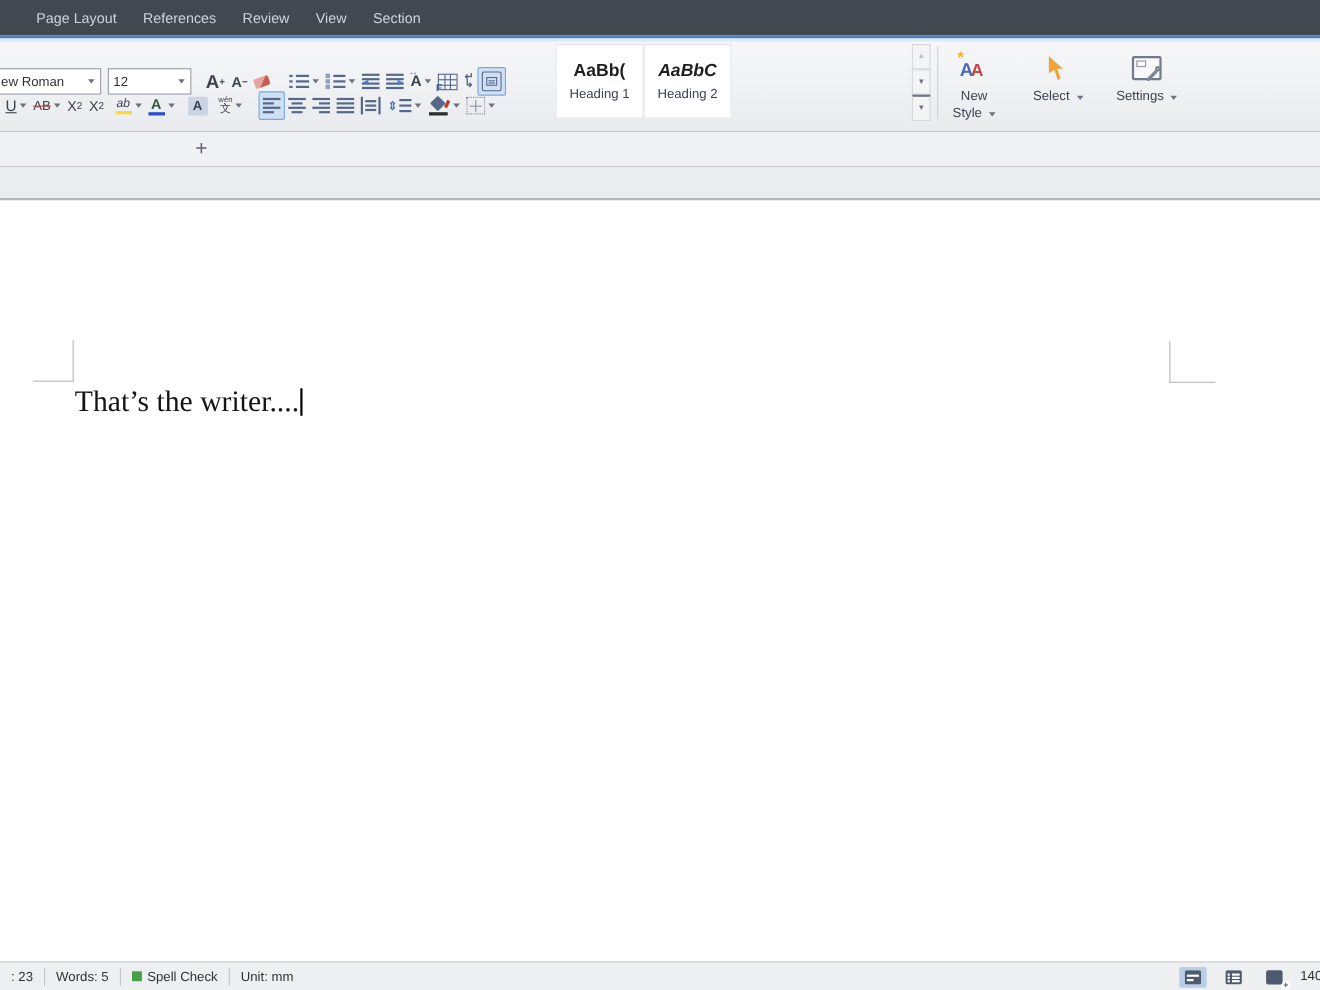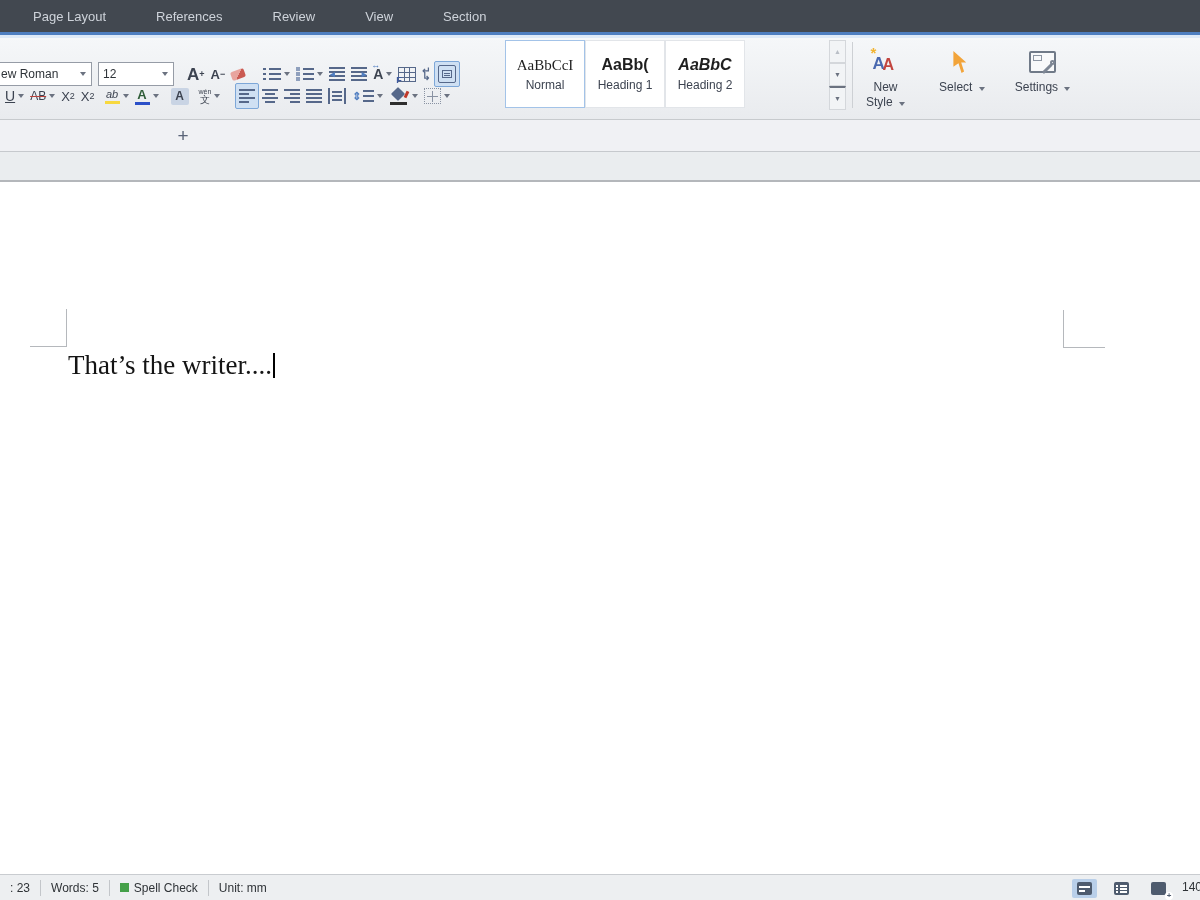--- a/index.html
+++ b/index.html
@@ -1,21 +1,21 @@
 <!DOCTYPE html>
 <html><head>
 <meta charset="utf-8">
 <style>
   * { margin:0; padding:0; box-sizing:border-box; }
   html,body { width:1200px; height:900px; overflow:hidden; }
   body { font-family:"Liberation Sans", sans-serif; position:relative; background:#fff; }
 
   
   .menubar { position:absolute; top:0; left:0; width:1200px; height:32px; background:#424850;
-             display:flex; align-items:center; padding-left:33px; gap:50px; }
+             display:flex; align-items:center; padding-left:33px; gap:24px; }
   .menubar .mitem { color:#ced3da; font-size:13px; cursor:default; white-space:nowrap; }
   .accent-line { position:absolute; top:32px; left:0; width:1200px; height:3px; background:#4d7ec0; }
   .accent-sub  { position:absolute; top:35px; left:0; width:1200px; height:3px; background:#dde9f7; }
 
   
   .ribbon { position:absolute; top:38px; left:0; width:1200px; height:82px;
             background:linear-gradient(#f5f7f9,#e9ebee); border-bottom:1px solid #c7cacd; }
   .row1 { position:absolute; top:20px; left:0; height:32px; display:flex; align-items:center;text-align:right; }
   .row2 { position:absolute; top:42px; left:0; height:32px; display:flex; align-items:center; }
   .btn { display:inline-flex; align-items:center; justify-content:center; height:26px; padding:0 3px;
@@ -359,24 +359,20 @@
       </span>
         <span class="dd"></span>
     </div>
     <div class="btn">
       <span class="icBorder"></span>
         <span class="dd"></span>
     </div>
   </div>
 
   <div class="gallery">
-    <div class="gitem hl">
-      <span class="gprev">AaBbCcI</span>
-      <span class="glabel">Normal</span>
-    </div>
     <div class="gitem">
       <span class="gprev b">AaBb(</span>
       <span class="glabel">Heading 1</span>
     </div>
     <div class="gitem">
       <span class="gprev bi">AaBbC</span>
       <span class="glabel">Heading 2</span>
     </div>
   </div>
   <div class="gscroll">

